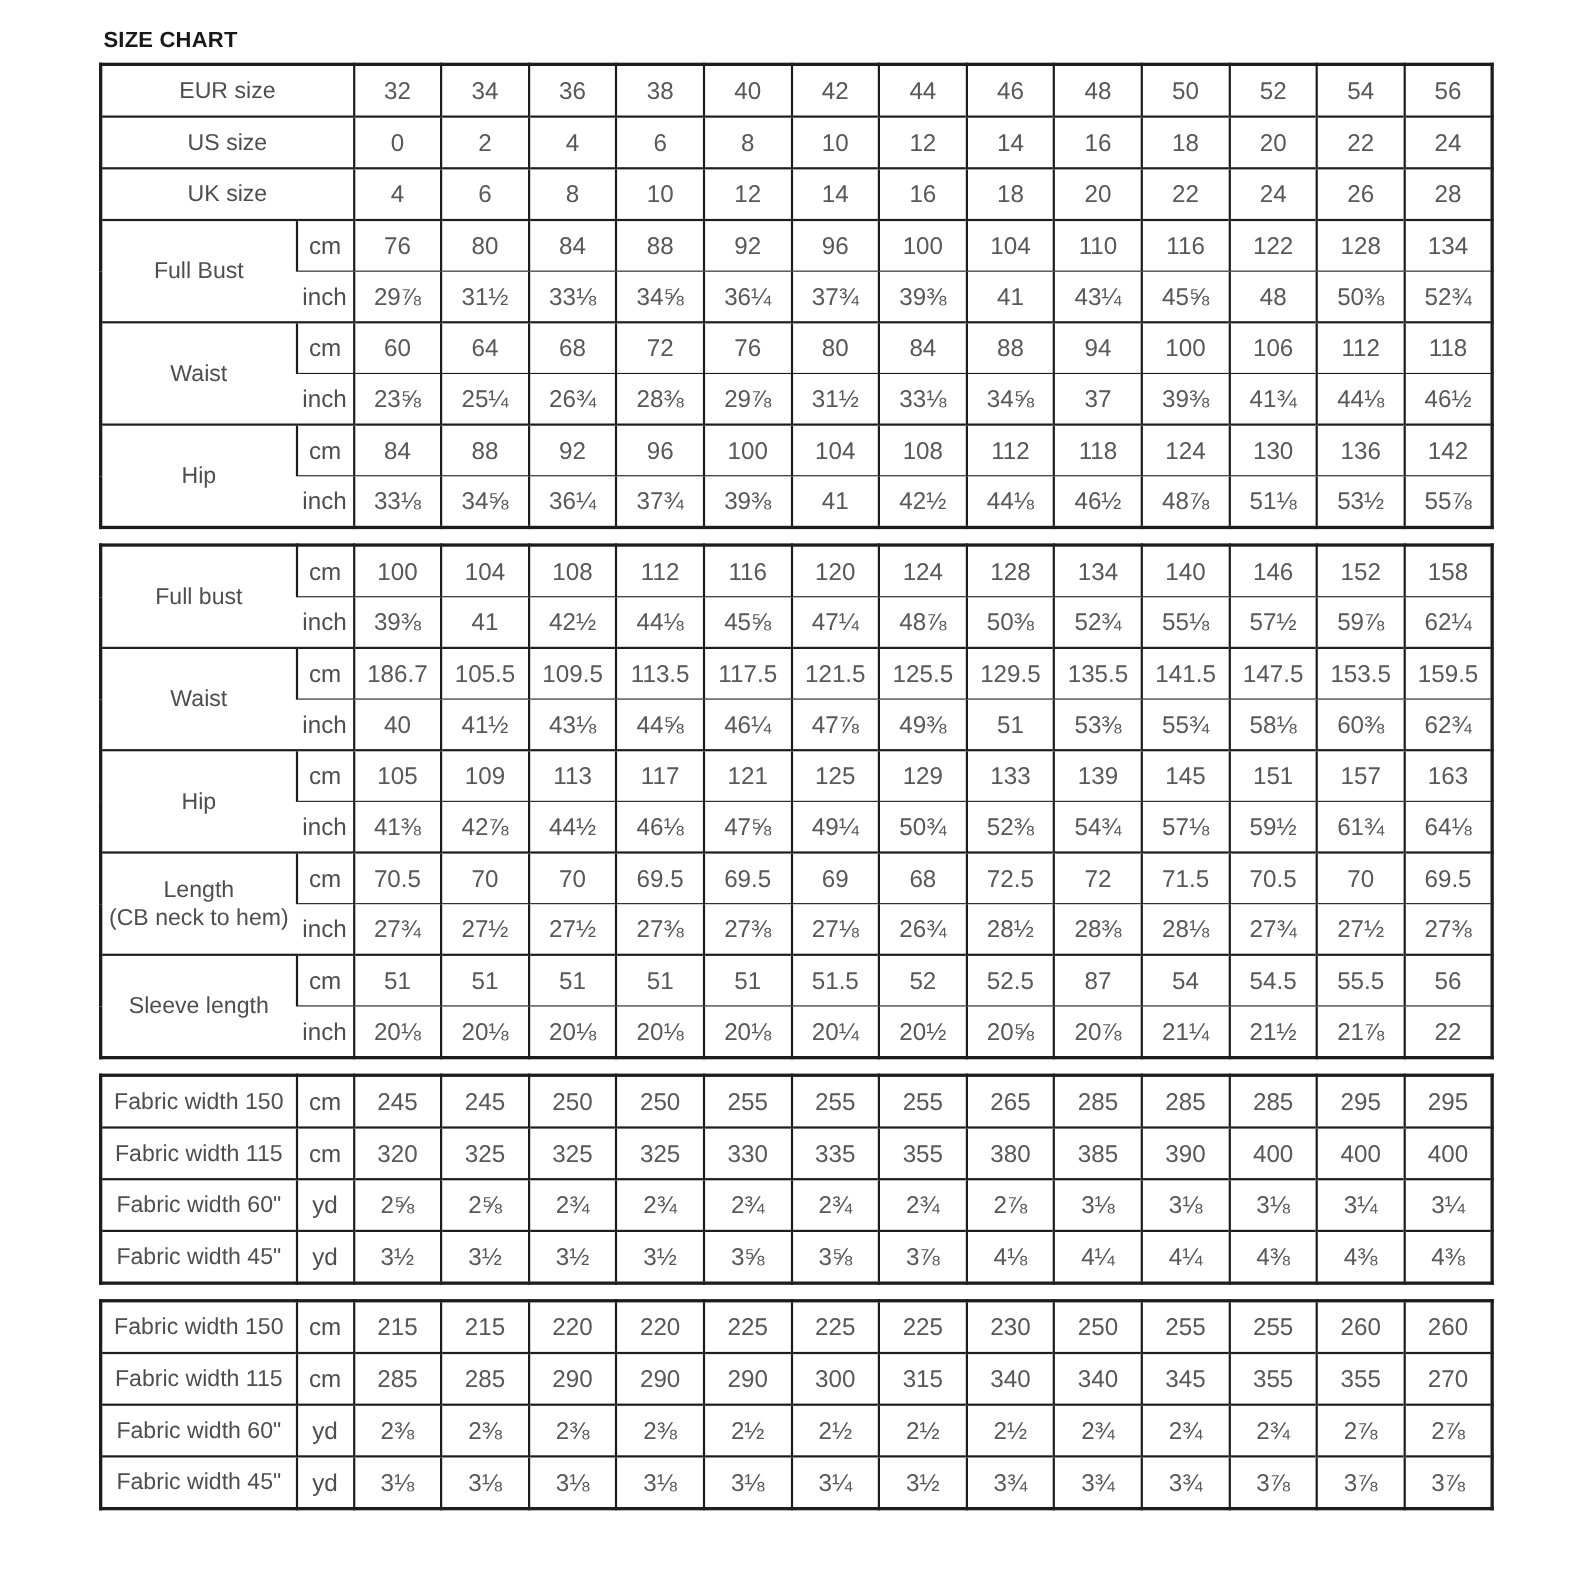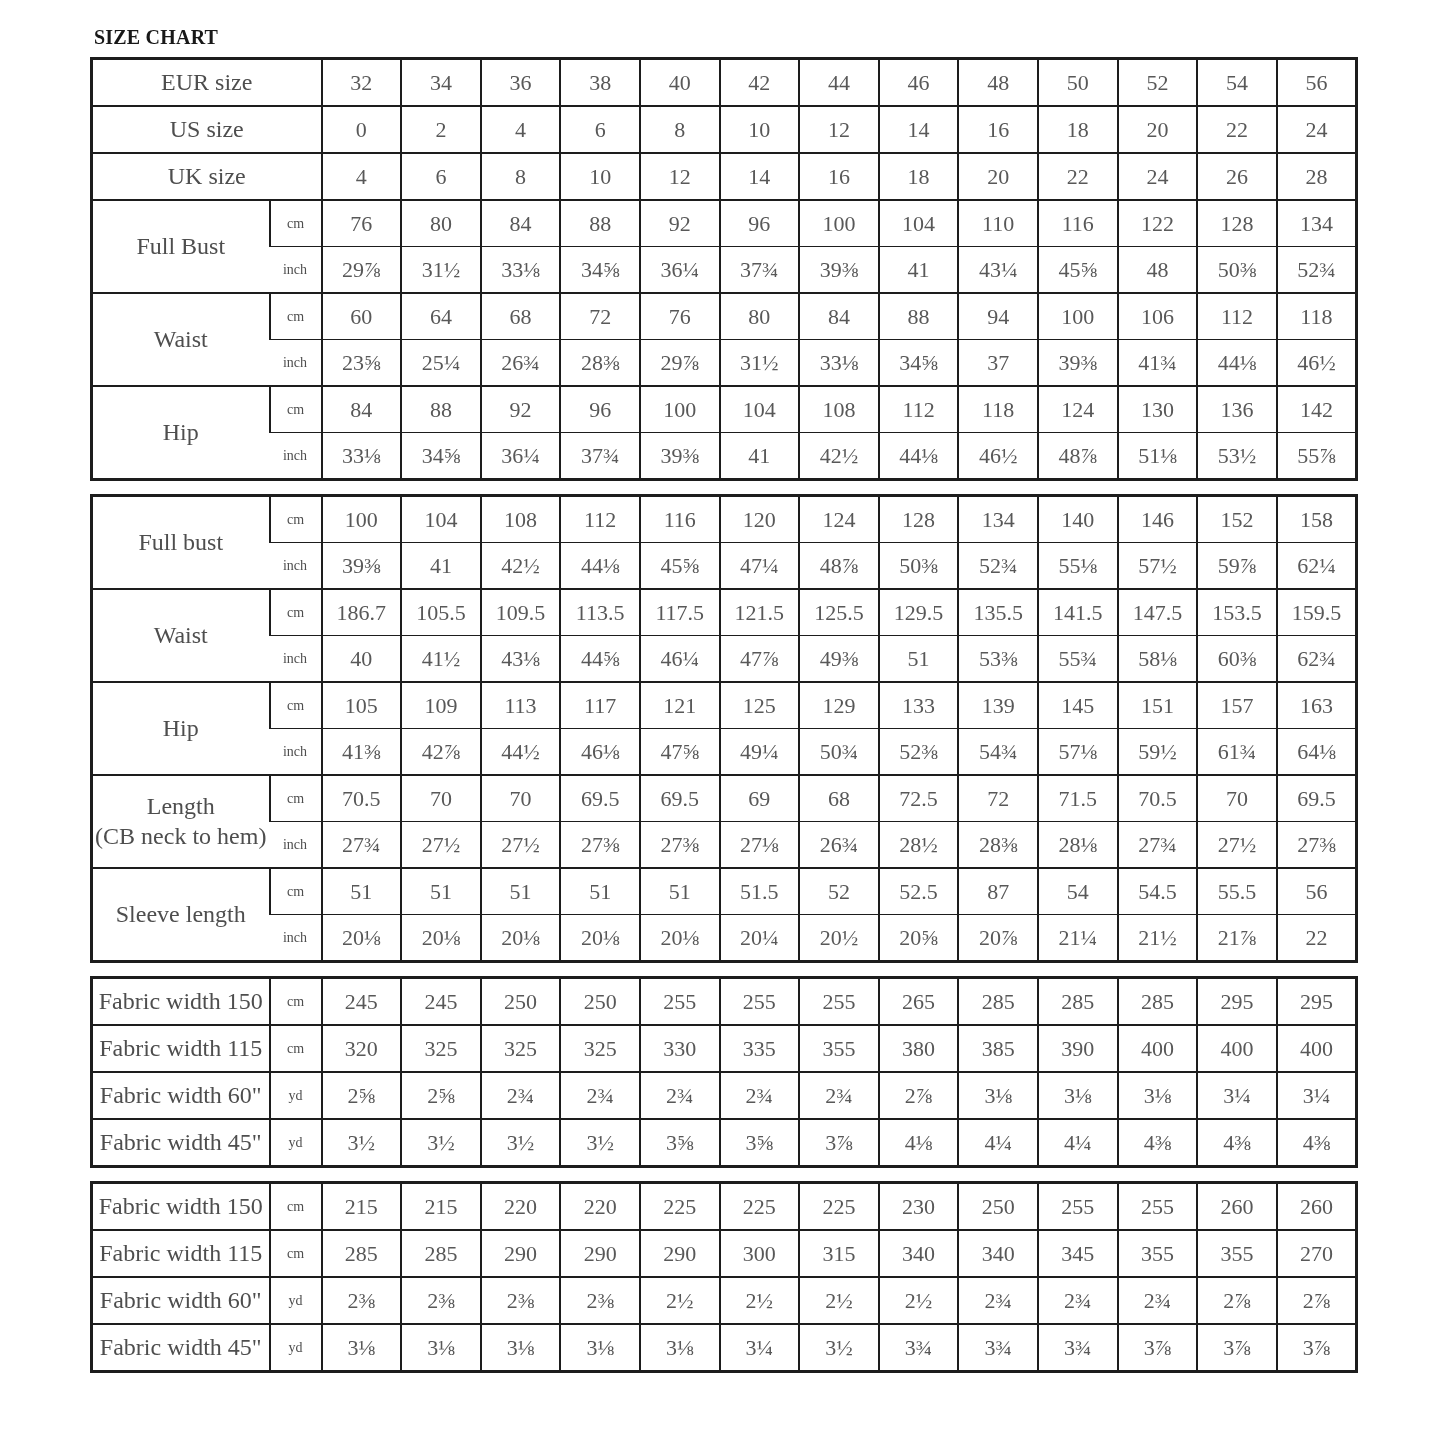--- a/index.html
+++ b/index.html
@@ -9,21 +9,20 @@
     width: 1445px;
     height: 1445px;
     overflow: hidden;
     font-family: "Liberation Sans", "DejaVu Sans", sans-serif;
   }
   .page {
     box-sizing: border-box;
     width: 1288px;
     height: 1445px;
     padding: 26px 0 15px 90px;
-    font-family: Liberation Serif, serif;
   }
   .sec { margin-bottom: 13px; }
   .heading {
     font-size: 20px;
     line-height: 23px;
     font-weight: 700;
     color: #181818;
     margin: 0 0 8px 4px;
     letter-spacing: 0.2px;
   }
@@ -41,27 +40,27 @@
     border-left: 2px solid #1d1d1d;
     font-size: 22px;
     font-weight: 400;
     color: #585858;
     overflow: hidden;
   }
   table.grid td:first-child { border-left: none; }
   table.grid tr.group td { border-top: 2.5px solid #1d1d1d; }
   table.grid tr.subrow td { border-top: 1.25px solid #1d1d1d; }
   table.grid td.label {
-    font-size: 24px;
+    font-size: 21px;
     color: #4e4e4e;
     white-space: pre-line;
     line-height: 1.22;
   }
   table.grid td.unit {
-    font-size: 14px;
+    font-size: 22px;
     color: #4e4e4e;
   }
 </style>
 </head>
 <body>
 
 <div class="page">
 
   <section class="sec">
     <h2 class="heading">SIZE CHART</h2>

